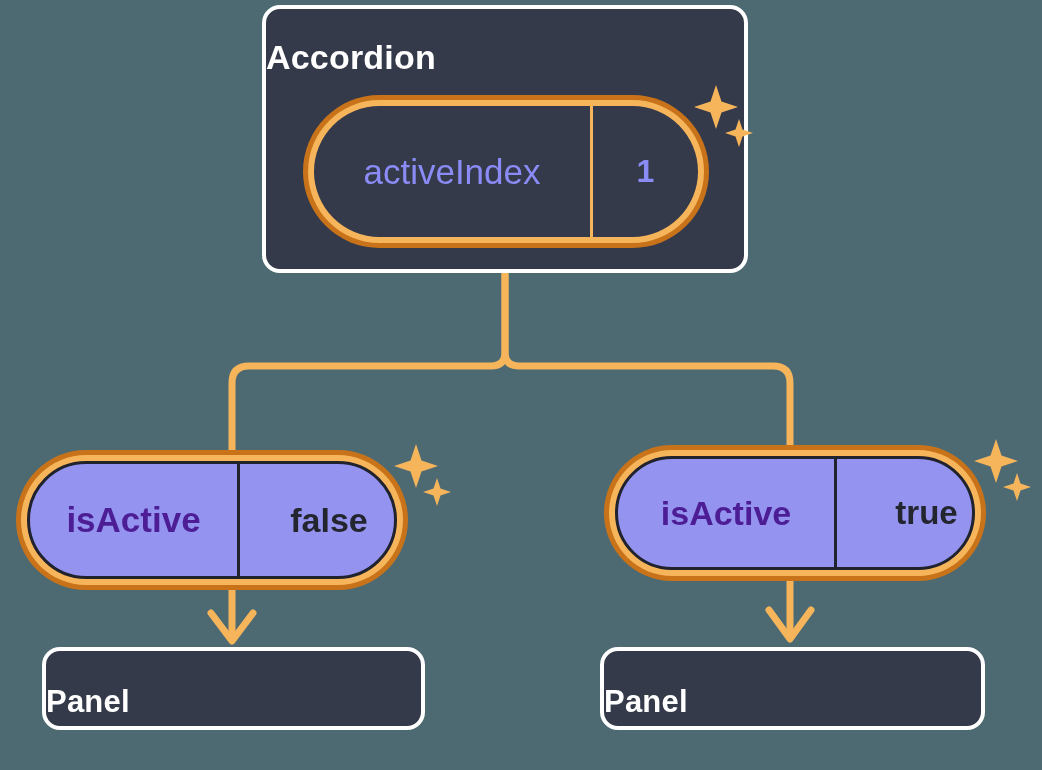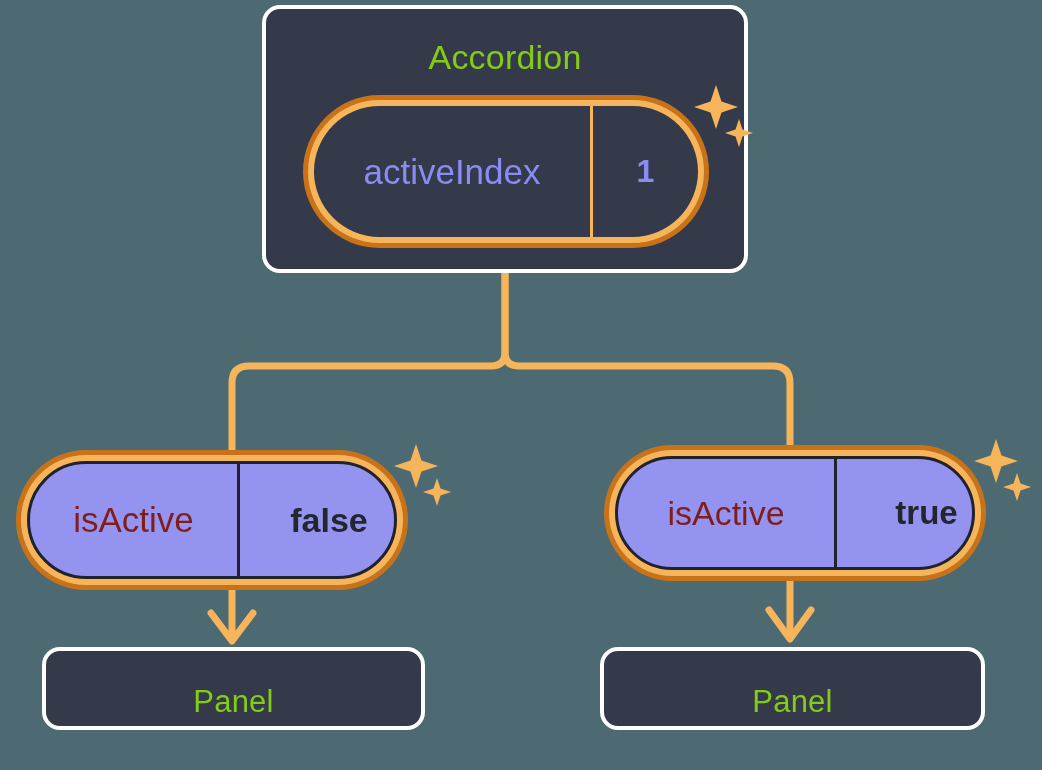--- a/index.html
+++ b/index.html
@@ -31,25 +31,24 @@
 
   
   .compbox {
     position: absolute;
     background: #343a4a;
     border: 4px solid #ffffff;
     border-radius: 18px;
     box-sizing: border-box;
   }
   .compbox-title {
-    color: #84cc16;
+    color: #ffffff;
     font-size: 34px;
-    font-weight: 400;
+    font-weight: 700;
     letter-spacing: 0.2px;
-    text-align: center;
     white-space: nowrap;
   }
 
   #accordion-box {
     left: 262px;
     top: 5px;
     width: 486px;
     height: 268px;
   }
   #accordion-box .compbox-title {
@@ -130,22 +129,22 @@
     font-weight: 700;
     flex: 1;
   }
 
   
   .pill-purple .pill-core {
     background: #9494f0;
     border: 3px solid #20232d;
   }
   .pill-purple .pill-key {
-    color: #7f1d1d;
-    font-weight: 400;
+    color: #4c1d95;
+    font-weight: 700;
   }
   .pill-purple .pill-val {
     color: #23262f;
     font-weight: 700;
   }
 
   #pill-isactive-false {
     left: 16px;
     top: 450px;
     width: 392px;

